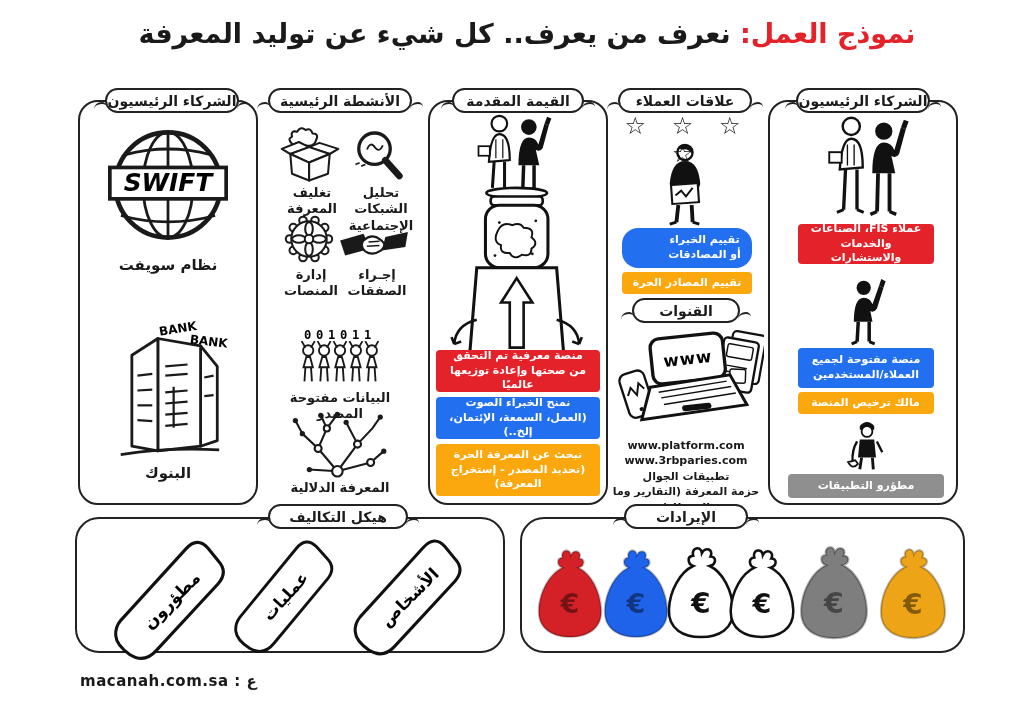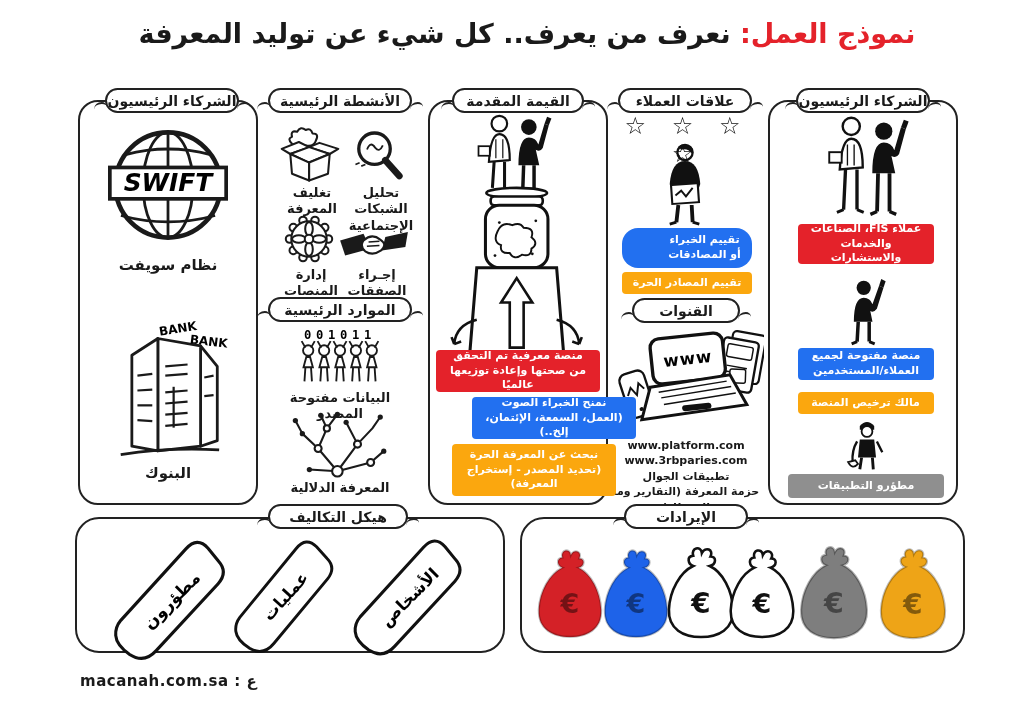--- a/index.html
+++ b/index.html
@@ -129,23 +129,20 @@
   </svg>
   <svg class="sketch" style="left:338px;top:222px;" width="72" height="46" viewBox="0 0 85 55">
     <path d="M2 22 L30 14 L38 32 L8 40 Z" fill="#1a1a1a"></path>
     <path d="M83 12 L56 18 L52 34 L80 30 Z" fill="#1a1a1a"></path>
     <path d="M30 22 Q40 13 50 21 Q59 27 51 34 Q41 41 32 35 Q25 29 30 22 Z" fill="#fff" stroke="#1a1a1a" stroke-width="2.5"></path>
     <path d="M36 24 L49 23 M34 29 L49 28" stroke="#1a1a1a" stroke-width="1.8" fill="none"></path>
   </svg>
   <div class="lbl" style="left:276px;top:267px;width:70px;">إدارة المنصات</div>
   <div class="lbl" style="left:342px;top:267px;width:70px;">إجـراء الصفقات</div>
 
-  <div class="pill" style="left:268px;top:297px;width:144px;">
-      <span>الموارد الرئيسية</span>
-    </div>
 
   <svg class="sketch" style="left:295px;top:328px;" width="90" height="58" viewBox="0 0 96 62">
     <text x="48" y="12" text-anchor="middle" font-size="13" font-weight="bold" letter-spacing="5" font-family="DejaVu Sans Mono, monospace">001011</text>
     <g stroke="#1a1a1a" stroke-width="2" fill="#fff">
       <g>
           <circle cx="14" cy="24" r="5.5"></circle>
           <path d="M7 14 L11 21 M21 14 L17 21"></path>
           <path d="M9 42 L12 31 L16 31 L19 42 Z"></path>
           <path d="M11 42 L10 57 M17 42 L18 57"></path>
         </g>
@@ -229,22 +226,22 @@
     <circle cx="61" cy="170" r="1.6" fill="#111"></circle>
       <circle cx="108" cy="130" r="1.6" fill="#111"></circle>
 
     <path d="M40 184 L132 184 L140 282 L32 282 Z" fill="#fff" stroke="#111" stroke-width="3.5"></path>
     <path d="M86 196 L104 224 L94 224 L94 276 L78 276 L78 224 L68 224 Z" fill="#fff" stroke="#111" stroke-width="3"></path>
     <path d="M40 244 Q16 250 14 272 M14 272 l-3 -8 M14 272 l8 -3" fill="none" stroke="#111" stroke-width="3"></path>
     <path d="M132 244 Q156 250 158 272 M158 272 l3 -8 M158 272 l-8 -3" fill="none" stroke="#111" stroke-width="3"></path>
   </svg>
 
   <div class="cbox" style="left: 436px; top: 350px; width: 164px; height: 42px; background-color: rgb(228, 34, 42);">منصة معرفية تم التحقق من صحتها وإعادة توزيعها عالميًا</div>
-  <div class="cbox" style="left: 436px; top: 397px; width: 164px; height: 42px; background-color: rgb(34, 112, 240); margin-left: 36px;">نمنح الخبراء الصوت (العمل، السمعة، الإئتمان، إلخ..)</div>
-  <div class="cbox" style="left: 436px; top: 444px; width: 164px; height: 52px; background-color: rgb(251, 167, 14); margin-left: 16px;">نبحث عن المعرفة الحرة (تحديد المصدر - إستخراج المعرفة)</div>
+  <div class="cbox" style="left: 436px; top: 397px; width: 164px; height: 42px; background-color: rgb(34, 112, 240);">نمنح الخبراء الصوت (العمل، السمعة، الإئتمان، إلخ..)</div>
+  <div class="cbox" style="left: 436px; top: 444px; width: 164px; height: 52px; background-color: rgb(251, 167, 14);">نبحث عن المعرفة الحرة (تحديد المصدر - إستخراج المعرفة)</div>
 
   <div class="pill" style="left:618px;top:88px;width:134px;">
       <span>علاقات العملاء</span>
     </div>
   <div class="stars" style="left:612px;top:112px;width:150px;">☆ ☆ ☆ ☆</div>
 
   <svg class="sketch" style="left:656px;top:142px;" width="58" height="84" viewBox="0 0 60 88">
     <circle cx="30" cy="11" r="8" fill="#fff" stroke="#111" stroke-width="2.4"></circle>
     <path d="M23 5 Q30 -1 38 7 L37 12 Q33 6 26 8 Z" fill="#111"></path>
     <path d="M14 44 Q16 20 30 20 Q44 20 46 44 L44 50 L16 50 Z" fill="#111"></path>
@@ -312,21 +309,21 @@
   <div class="cbox" style="left: 798px; top: 224px; width: 136px; height: 40px; background-color: rgb(228, 34, 42);">عملاء FIS، الصناعات والخدمات والاستشارات</div>
 
   <svg class="sketch" style="left:838px;top:278px;" width="58" height="68" viewBox="0 0 50 62">
     <circle cx="22" cy="9" r="6.5" fill="#111"></circle>
     <path d="M13 40 Q13 18 22 18 Q28 18 30 24 L36 7 L40 9 L34 28 Q31 32 28 30 L30 40 Z" fill="#111"></path>
     <path d="M36 7 l2 -6 l4 2 l-2 6 Z" fill="#111"></path>
     <path d="M17 40 L16 58 M27 40 L27 58" stroke="#111" stroke-width="3.2"></path>
     <path d="M16 58 l-5 2 M27 58 l5 2" stroke="#111" stroke-width="2.8"></path>
   </svg>
 
-  <div class="cbox" style="left: 798px; top: 348px; width: 136px; height: 32px; background-color: rgb(34, 112, 240);">منصة مفتوحة لجميع العملاء/المستخدمين</div>
+  <div class="cbox" style="left: 798px; top: 348px; width: 136px; height: 40px; background-color: rgb(34, 112, 240);">منصة مفتوحة لجميع العملاء/المستخدمين</div>
   <div class="cbox" style="left: 798px; top: 392px; width: 136px; height: 22px; background-color: rgb(251, 167, 14); padding-left: 8px;">مالك ترخيص المنصة</div>
 
   <svg class="sketch" style="left:844px;top:418px;" width="46" height="54" viewBox="0 0 50 60">
     <path d="M17 9 Q25 0 33 9 L33 13 L17 13 Z" fill="#111"></path>
     <circle cx="25" cy="15" r="6" fill="#fff" stroke="#111" stroke-width="2"></circle>
     <path d="M17 24 L33 24 L35 44 L15 44 Z" fill="#111"></path>
     <path d="M14 26 Q8 36 9 49 M36 26 l6 12" stroke="#111" stroke-width="2.6" fill="none"></path>
     <path d="M4 49 q5 9 11 2 l-3 -4 Z" fill="#fff" stroke="#111" stroke-width="2"></path>
     <path d="M19 44 L17 57 M31 44 L32 57" stroke="#111" stroke-width="3.2"></path>
   </svg>

